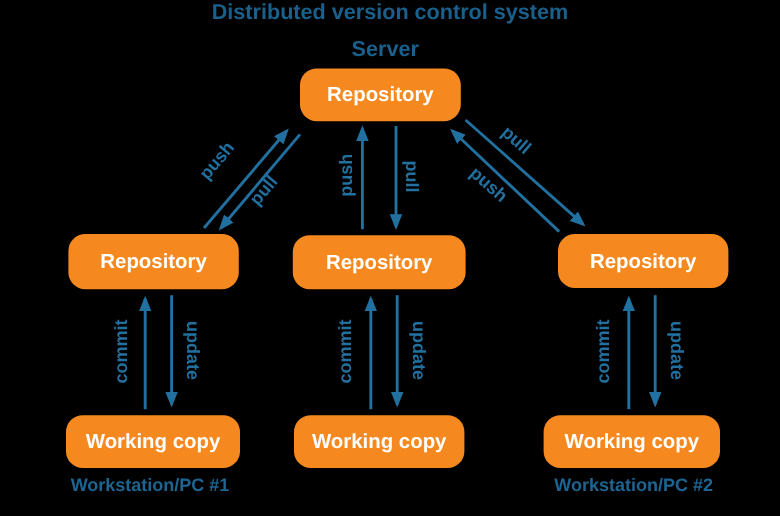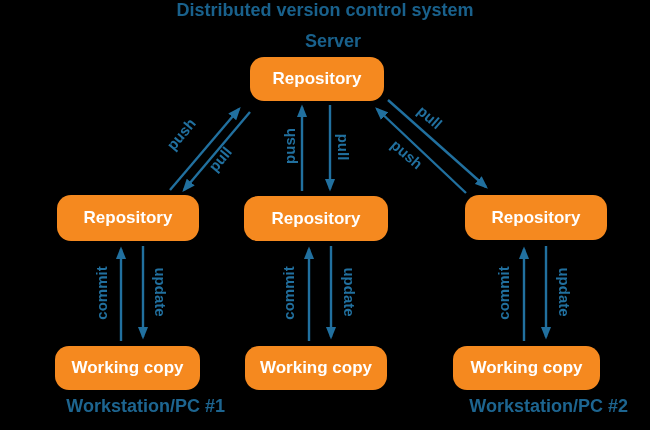--- a/index.html
+++ b/index.html
@@ -16,21 +16,21 @@
     overflow: hidden;
   }
   .heading {
     position: absolute;
     color: #19618c;
     font-weight: bold;
     text-align: center;
     white-space: nowrap;
   }
   #title       { left: 0;   top: 6;   width: 650px; font-size: 18px; }
-  #server-caption { left: 268px; top: 31px; width: 130px; font-size: 18px; }
+  #server-caption { left: 256px; top: 31px; width: 130px; font-size: 18px; }
   .node {
     position: absolute;
     background: #f5891f;
     color: #ffffff;
     font-weight: bold;
     font-size: 17px;
     border-radius: 14px;
     display: flex;
     align-items: center;
     justify-content: center;
@@ -42,22 +42,22 @@
   #node-repo-3 { left: 465px; top: 195px; width: 142px; height: 45px; }
   #node-wc-1   { left: 55px;  top: 346px; width: 145px; height: 44px; }
   #node-wc-2   { left: 245px; top: 346px; width: 142px; height: 44px; }
   #node-wc-3   { left: 453px; top: 346px; width: 147px; height: 44px; }
   .ws-label {
     position: absolute;
     top: 396px;
     width: 200px;
     color: #1d6590;
     font-weight: bold;
-    font-size: 18px;
-    text-align: right;
+    font-size: 15px;
+    text-align: center;
     white-space: nowrap;
   }
   #ws-1 { left: 25px; }
   #ws-2 { left: 227px; }
   #ws-3 { left: 428px; }
   .edge-label {
     position: absolute;
     color: #21709f;
     font-weight: bold;
     font-size: 15px;

